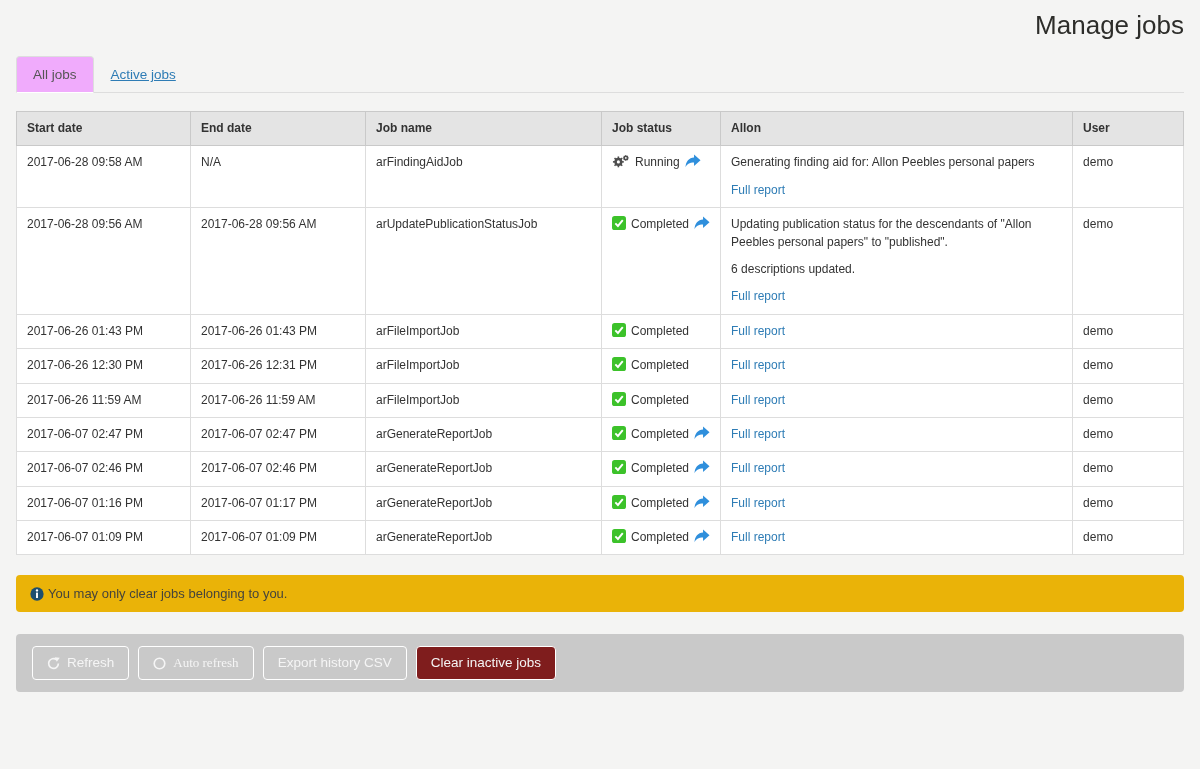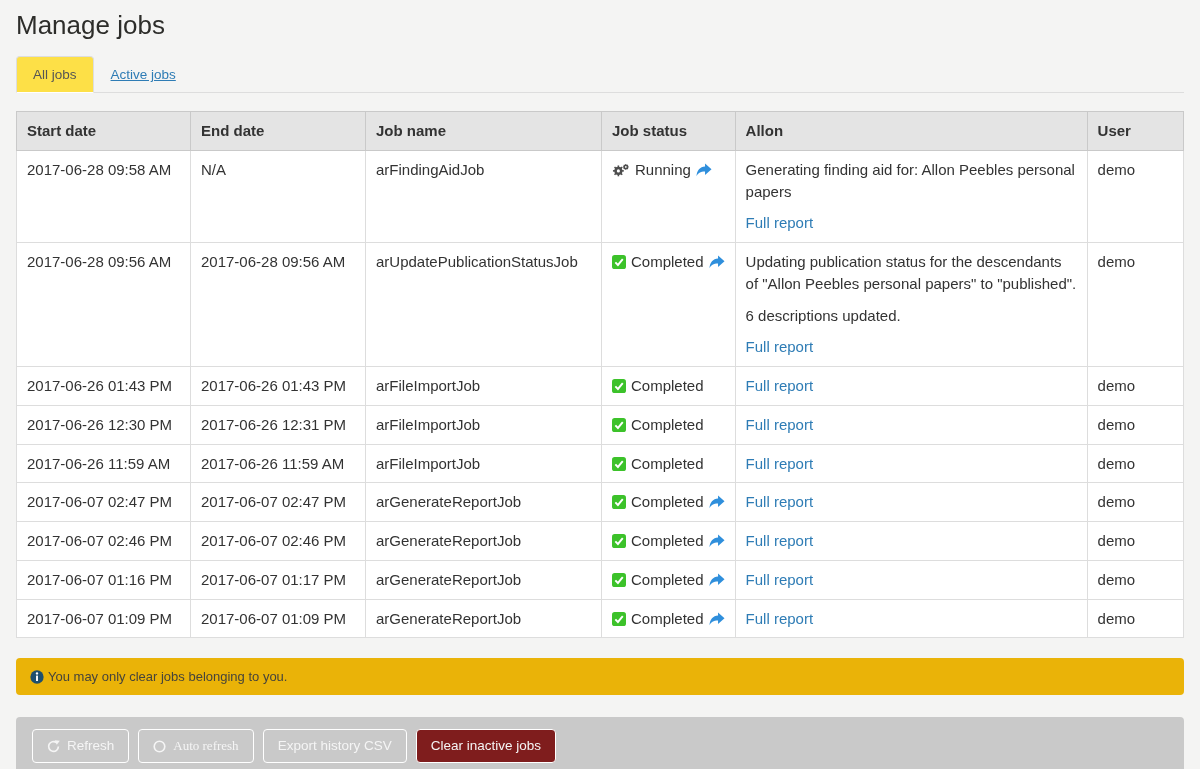--- a/index.html
+++ b/index.html
@@ -6,36 +6,37 @@
   body{
     width:1200px;height:769px;overflow:hidden;
     background:#f4f4f3;
     font-family:"Liberation Sans",sans-serif;
     color:#333;
   }
   .page{padding:0 16px;}
   .page-title{
     font-size:26px;font-weight:500;color:#2d2d2a;
     margin:10px 0 15px;
+    text-align:right;
   }
   
   .tabs{display:flex;border-bottom:1px solid #ddd;}
   .tab{
     padding:9px 16px;font-size:13.5px;line-height:17px;
     margin-bottom:-1px;cursor:pointer;text-decoration:none;
   }
   .tab.active{
-    background:#fde047;border:1px solid #ddd;border-bottom:1px solid #fff;
+    background:#f0abfc;border:1px solid #ddd;border-bottom:1px solid #fff;
     border-radius:4px 4px 0 0;color:#555;text-align:right;
   }
   .tab.inactive{color:#2e7cb5;border:1px solid transparent;text-decoration:underline;}
   
   table{
     width:100%;border-collapse:collapse;margin-top:18px;
-    background:#fff;font-size:15px;line-height:1.45;
+    background:#fff;font-size:12px;line-height:1.45;
     border:1px solid #c8c8c8;
   }
   th,td{border:1px solid #ddd;padding:8px 10px;text-align:left;vertical-align:top;}
   thead th{background:#e4e4e4;font-weight:bold;color:#333;border-color:#c9c9c9;}
   td p{margin:0 0 10px;}
   td .report-link{display:inline-block;}
   a{color:#2e7cb5;text-decoration:none;cursor:pointer;}
   .status-cell{white-space:nowrap;}
   .status-icon svg,.arrow-link svg{vertical-align:-2px;}
   .status-icon{margin-right:5px;}

